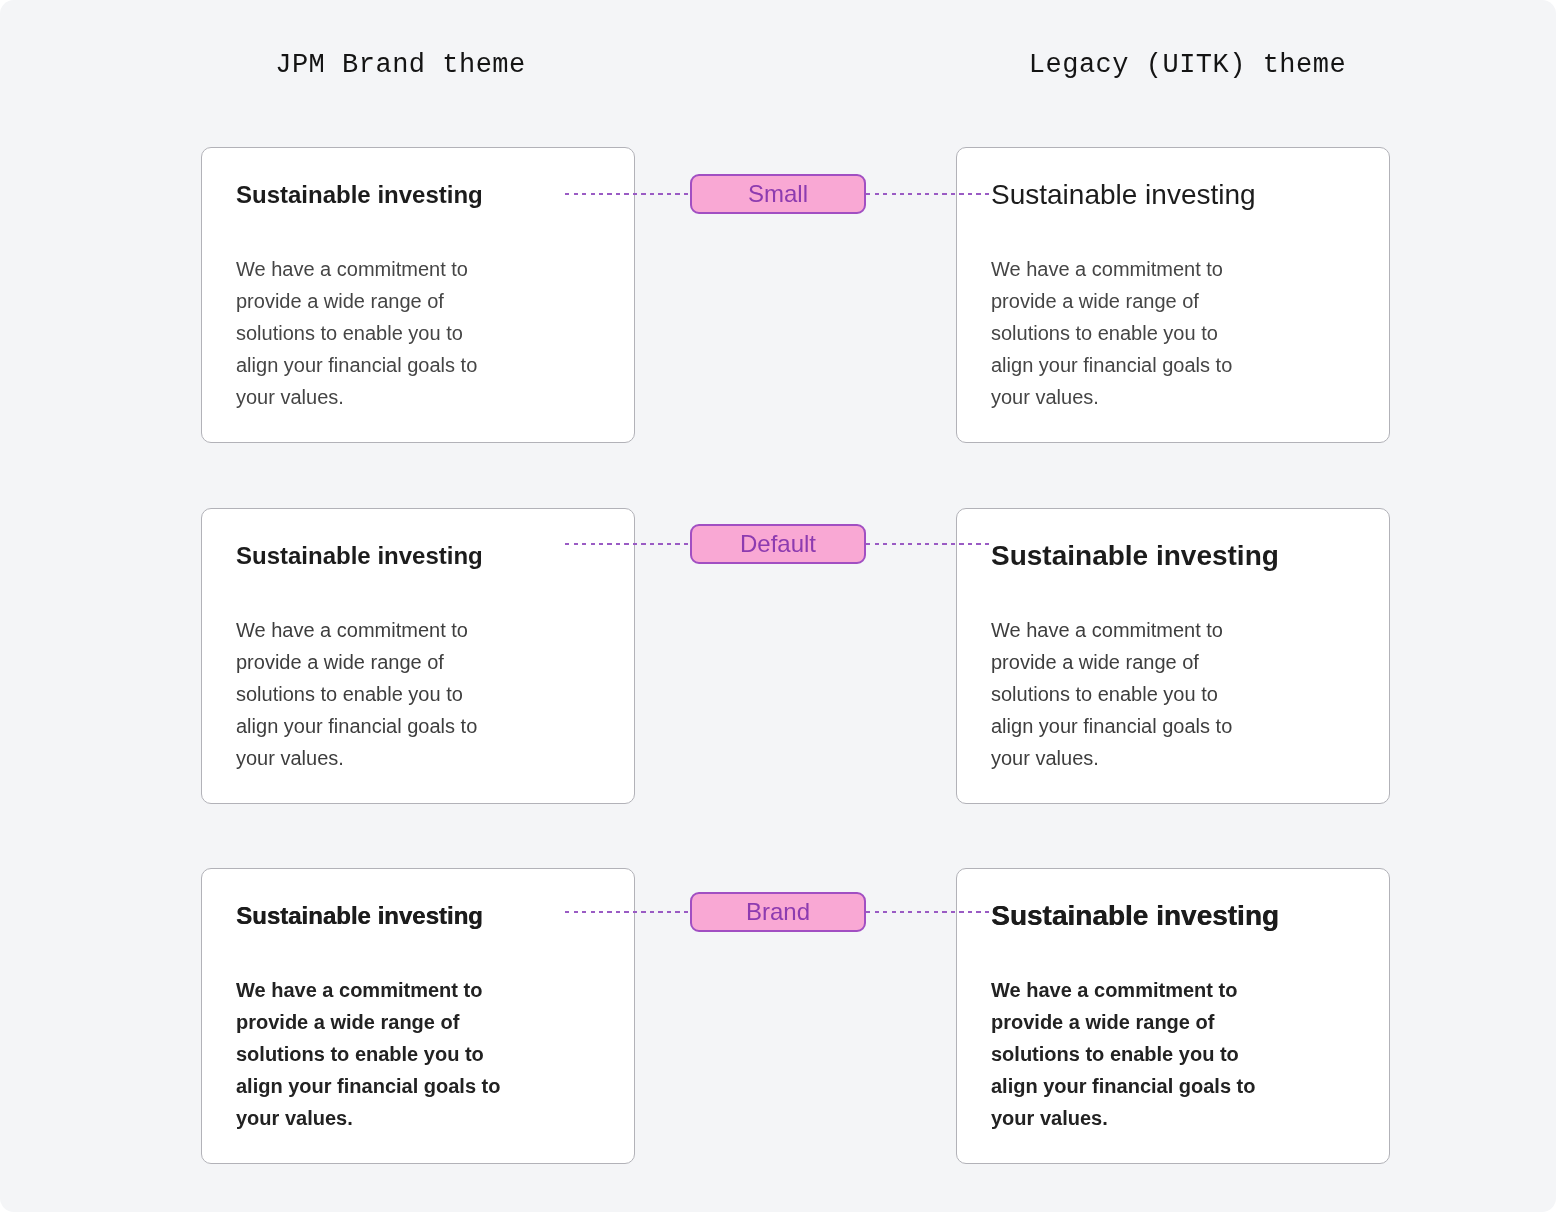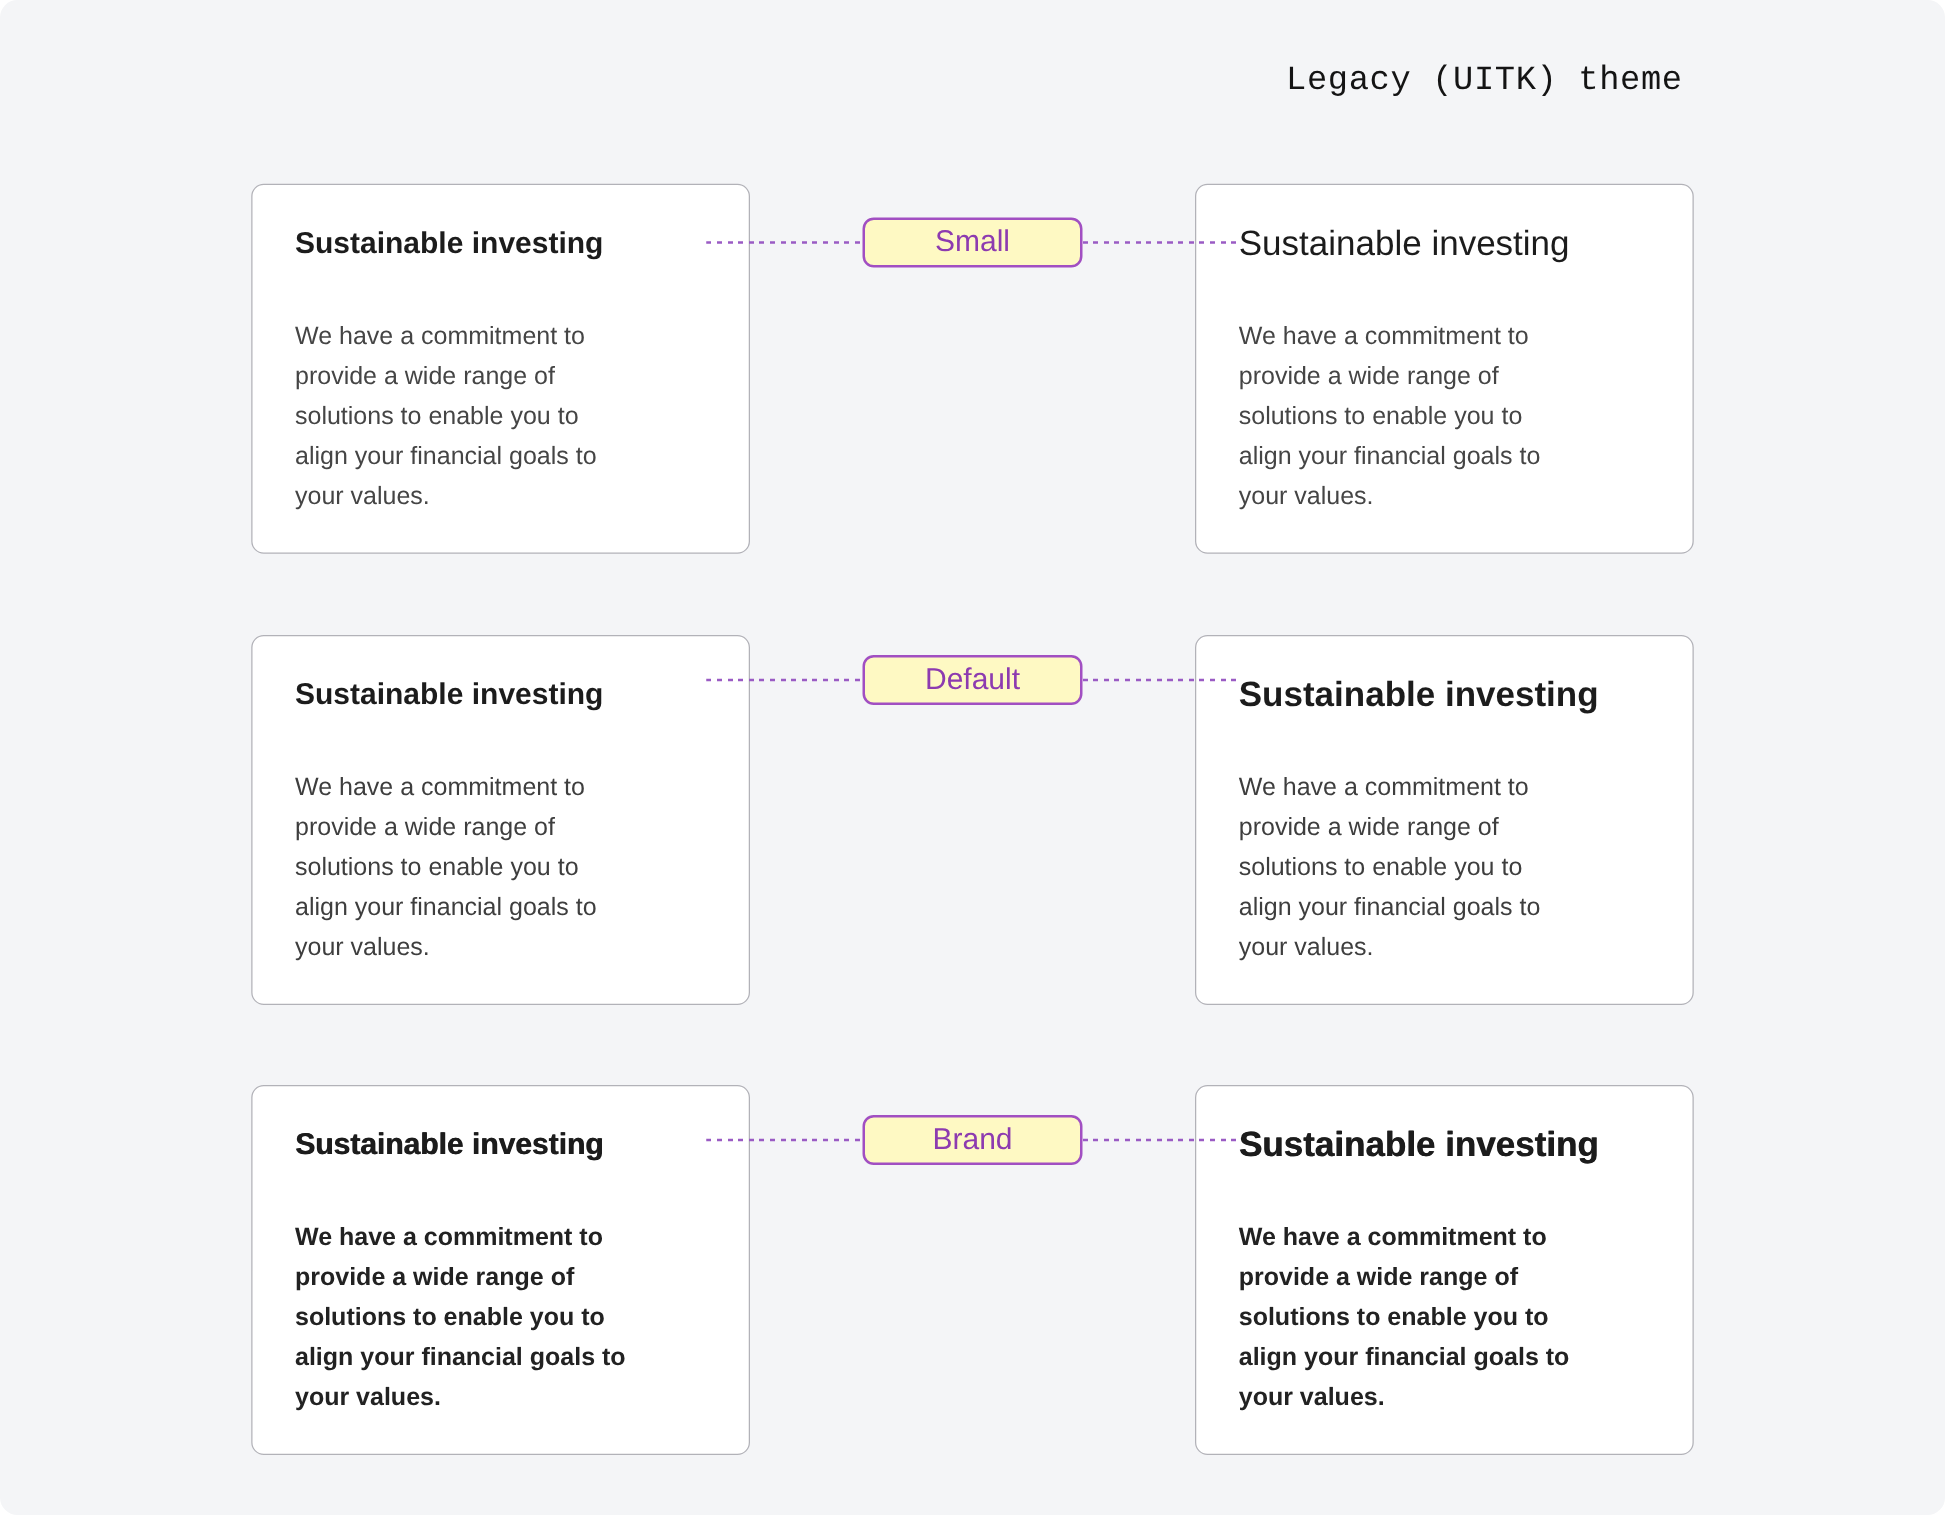--- a/index.html
+++ b/index.html
@@ -25,21 +25,21 @@
     font-size: 27px;
     font-weight: 500;
     color: #141414;
     letter-spacing: 0.5px;
   }
   .col-header.left  { left: 201px; }
   .col-header.right { left: 988px; }
 
   .card {
     position: absolute;
-    width: 399px;
+    width: 434px;
     height: 296px;
     box-sizing: border-box;
     background: #ffffff;
     border: 1.5px solid #b2b2b8;
     border-radius: 10px;
     padding: 32px 34px 0 34px;
     z-index: 1;
   }
   .card.left  { left: 201px; }
   .card.right { left: 956px; }
@@ -91,35 +91,36 @@
       to right, #9a5bc4 0 4px, transparent 4px 8.5px);
   }
   .dash.left-seg  { width: 125px; flex: none; }
   .dash.right-seg { flex: 1; }
 
   .badge {
     flex: none;
     width: 176px;
     height: 40px;
     box-sizing: border-box;
-    background: #fef9c3;
+    background: #f9a8d4;
     border: 2px solid #a14fc2;
     border-radius: 9px;
     display: flex;
     align-items: center;
     justify-content: center;
     font-size: 24px;
     color: #8d3bb0;
   }
 </style>
 </head>
 <body>
 
 <div class="canvas">
 
+  <div class="col-header left">JPM Brand theme</div>
   <div class="col-header right">Legacy (UITK) theme</div>
 
   <div class="row-1">
     <div class="card left">
       <h3 class="card-title">Sustainable investing</h3>
       <p class="card-body">We have a commitment to
 provide a wide range of
 solutions to enable you to
 align your financial goals to
 your values.</p>

